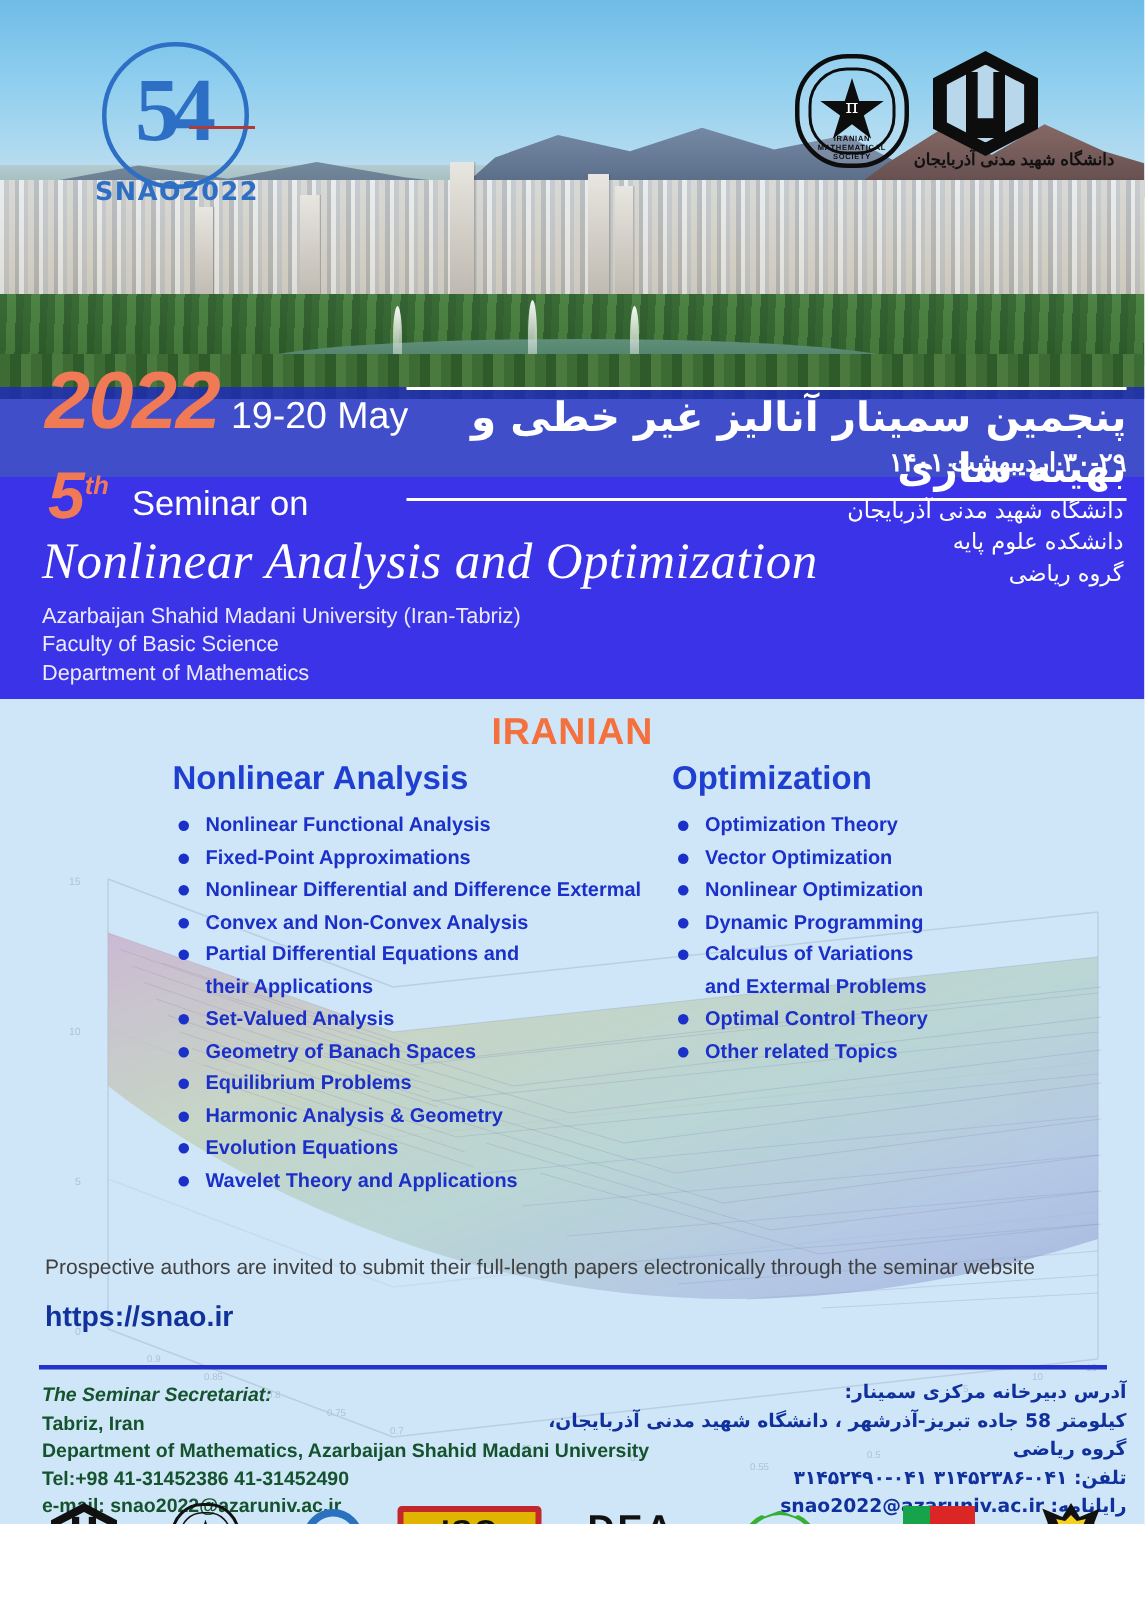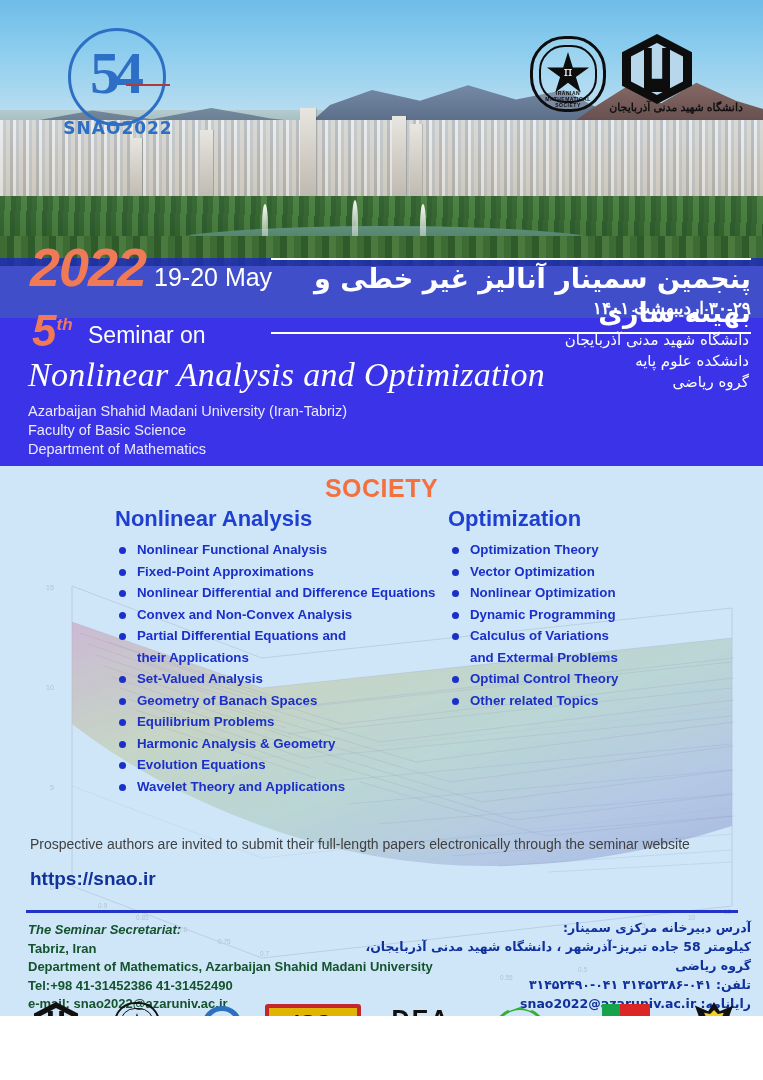--- a/index.html
+++ b/index.html
@@ -321,28 +321,28 @@
           <text x="566" y="396">0.5</text>
         </g>
         <g fill="#a9bccd" font-size="6.5" font-family="Liberation Sans, sans-serif">
           <text x="630" y="352">5</text>
             <text x="676" y="344">10</text>
             <text x="712" y="338">15</text>
         </g>
       </svg>
     </div>
 
-    <div class="topics-title">SOCIETY</div>
+    <div class="topics-title">IRANIAN</div>
 
     <div class="col left">
       <div class="col-h">Nonlinear Analysis</div>
       <ul class="bl">
         <li><span class="dot"></span><span>Nonlinear Functional Analysis</span></li>
         <li><span class="dot"></span><span>Fixed-Point Approximations</span></li>
-        <li><span class="dot"></span><span>Nonlinear Differential and Difference Equations</span></li>
+        <li><span class="dot"></span><span>Nonlinear Differential and Difference Extermal</span></li>
         <li><span class="dot"></span><span>Convex and Non-Convex Analysis</span></li>
         <li><span class="dot"></span><span>Partial Differential Equations and</span></li>
         <li class="cont"><span>their Applications</span></li>
         <li><span class="dot"></span><span>Set-Valued Analysis</span></li>
         <li><span class="dot"></span><span>Geometry of Banach Spaces</span></li>
         <li><span class="dot"></span><span>Equilibrium Problems</span></li>
         <li><span class="dot"></span><span>Harmonic Analysis &amp; Geometry</span></li>
         <li><span class="dot"></span><span>Evolution Equations</span></li>
         <li><span class="dot"></span><span>Wavelet Theory and Applications</span></li>
       </ul>

